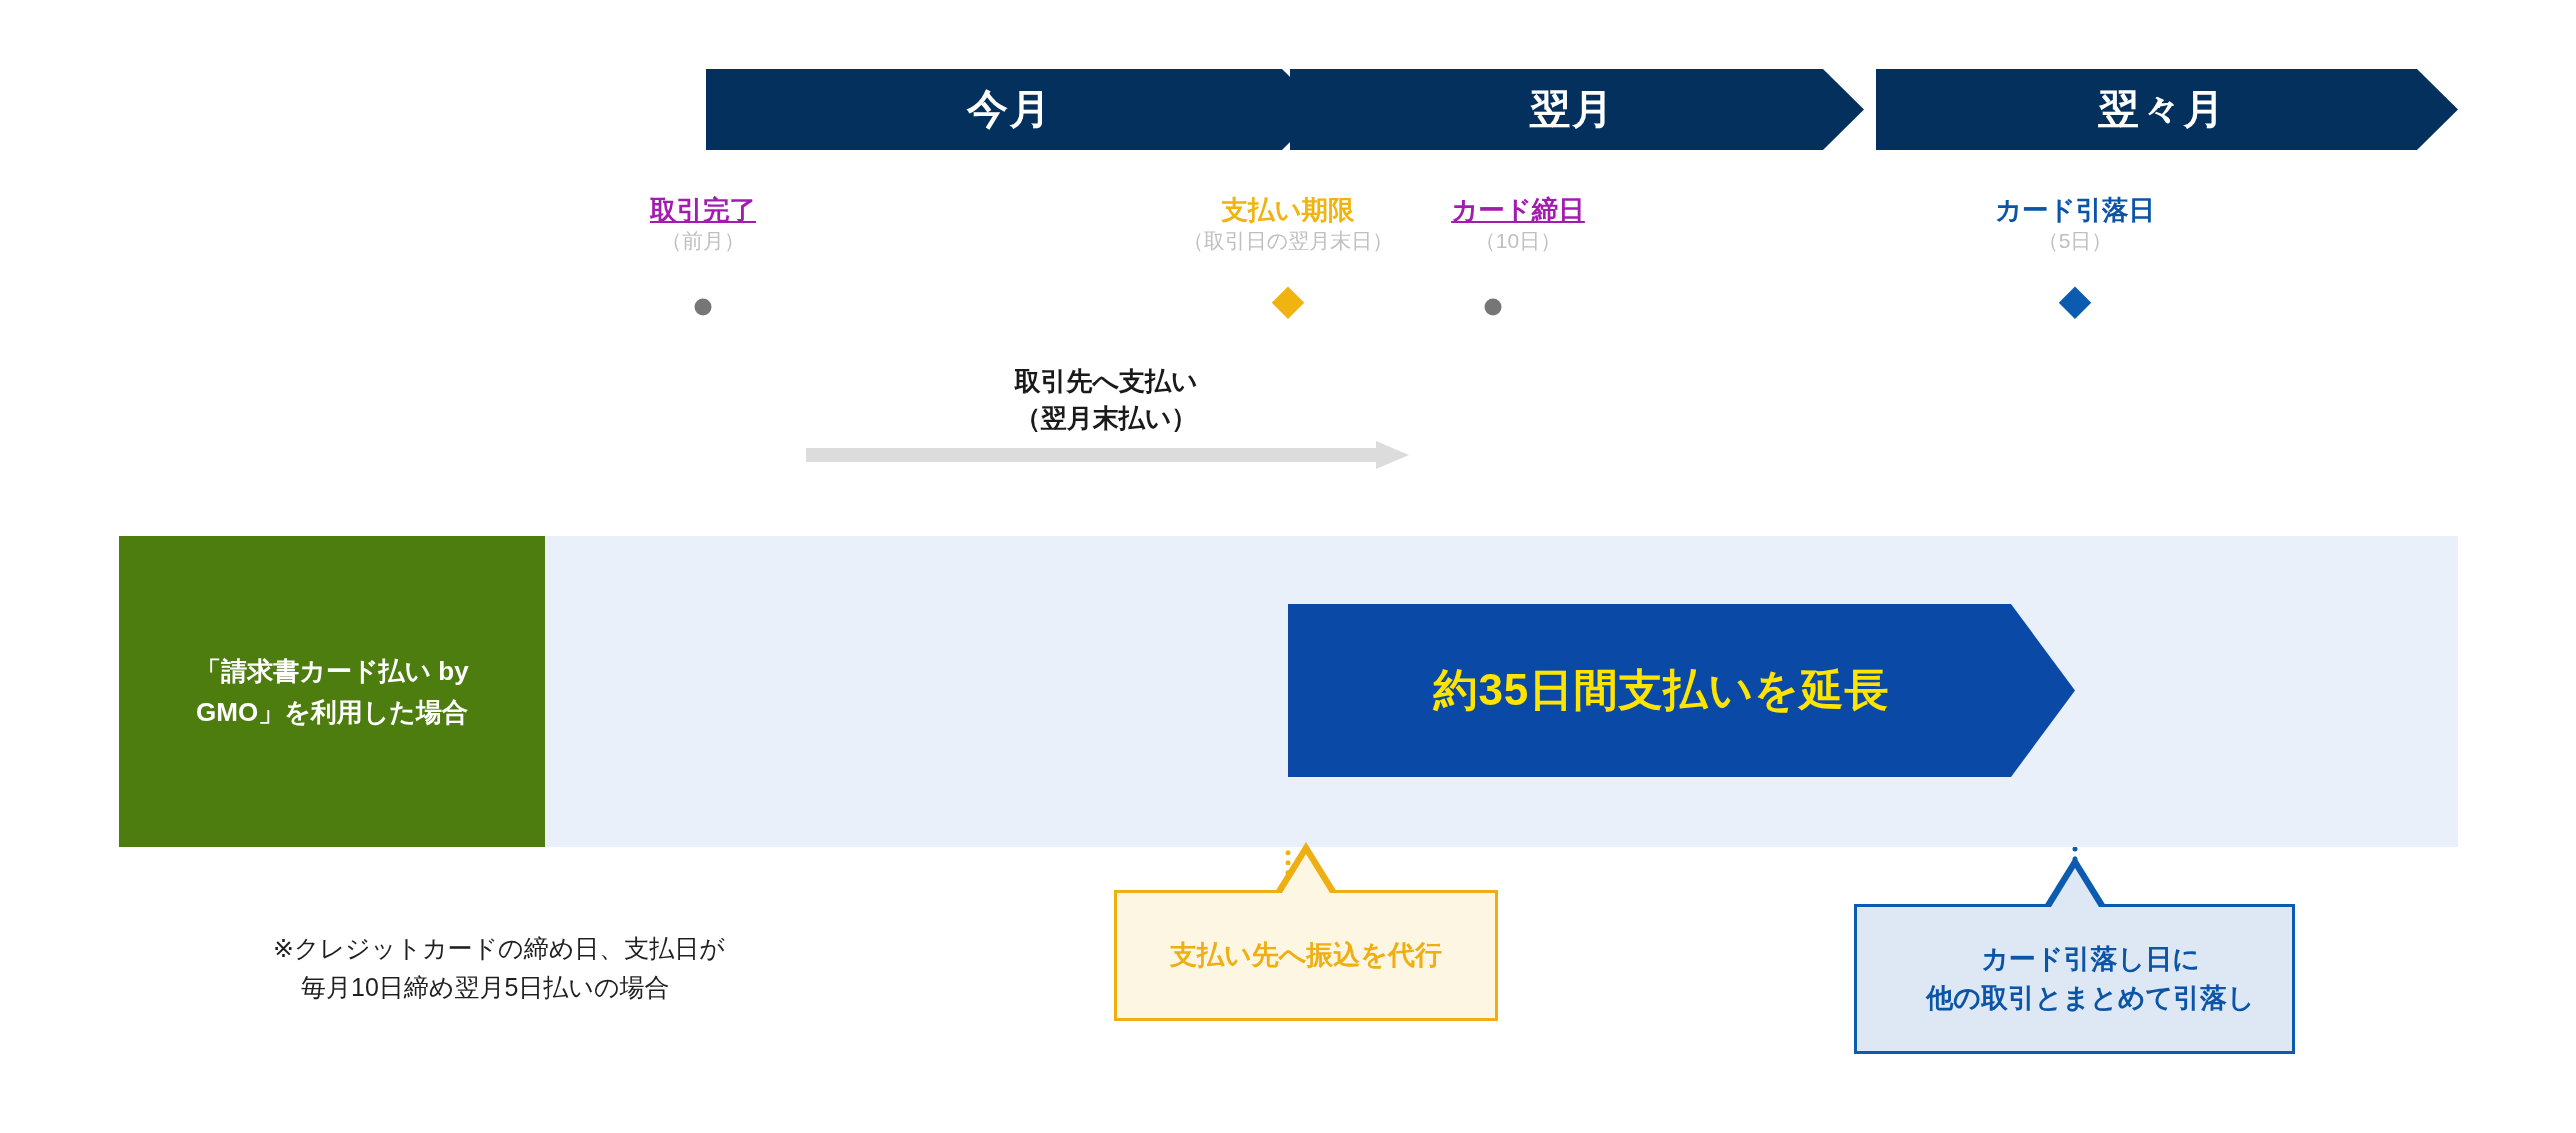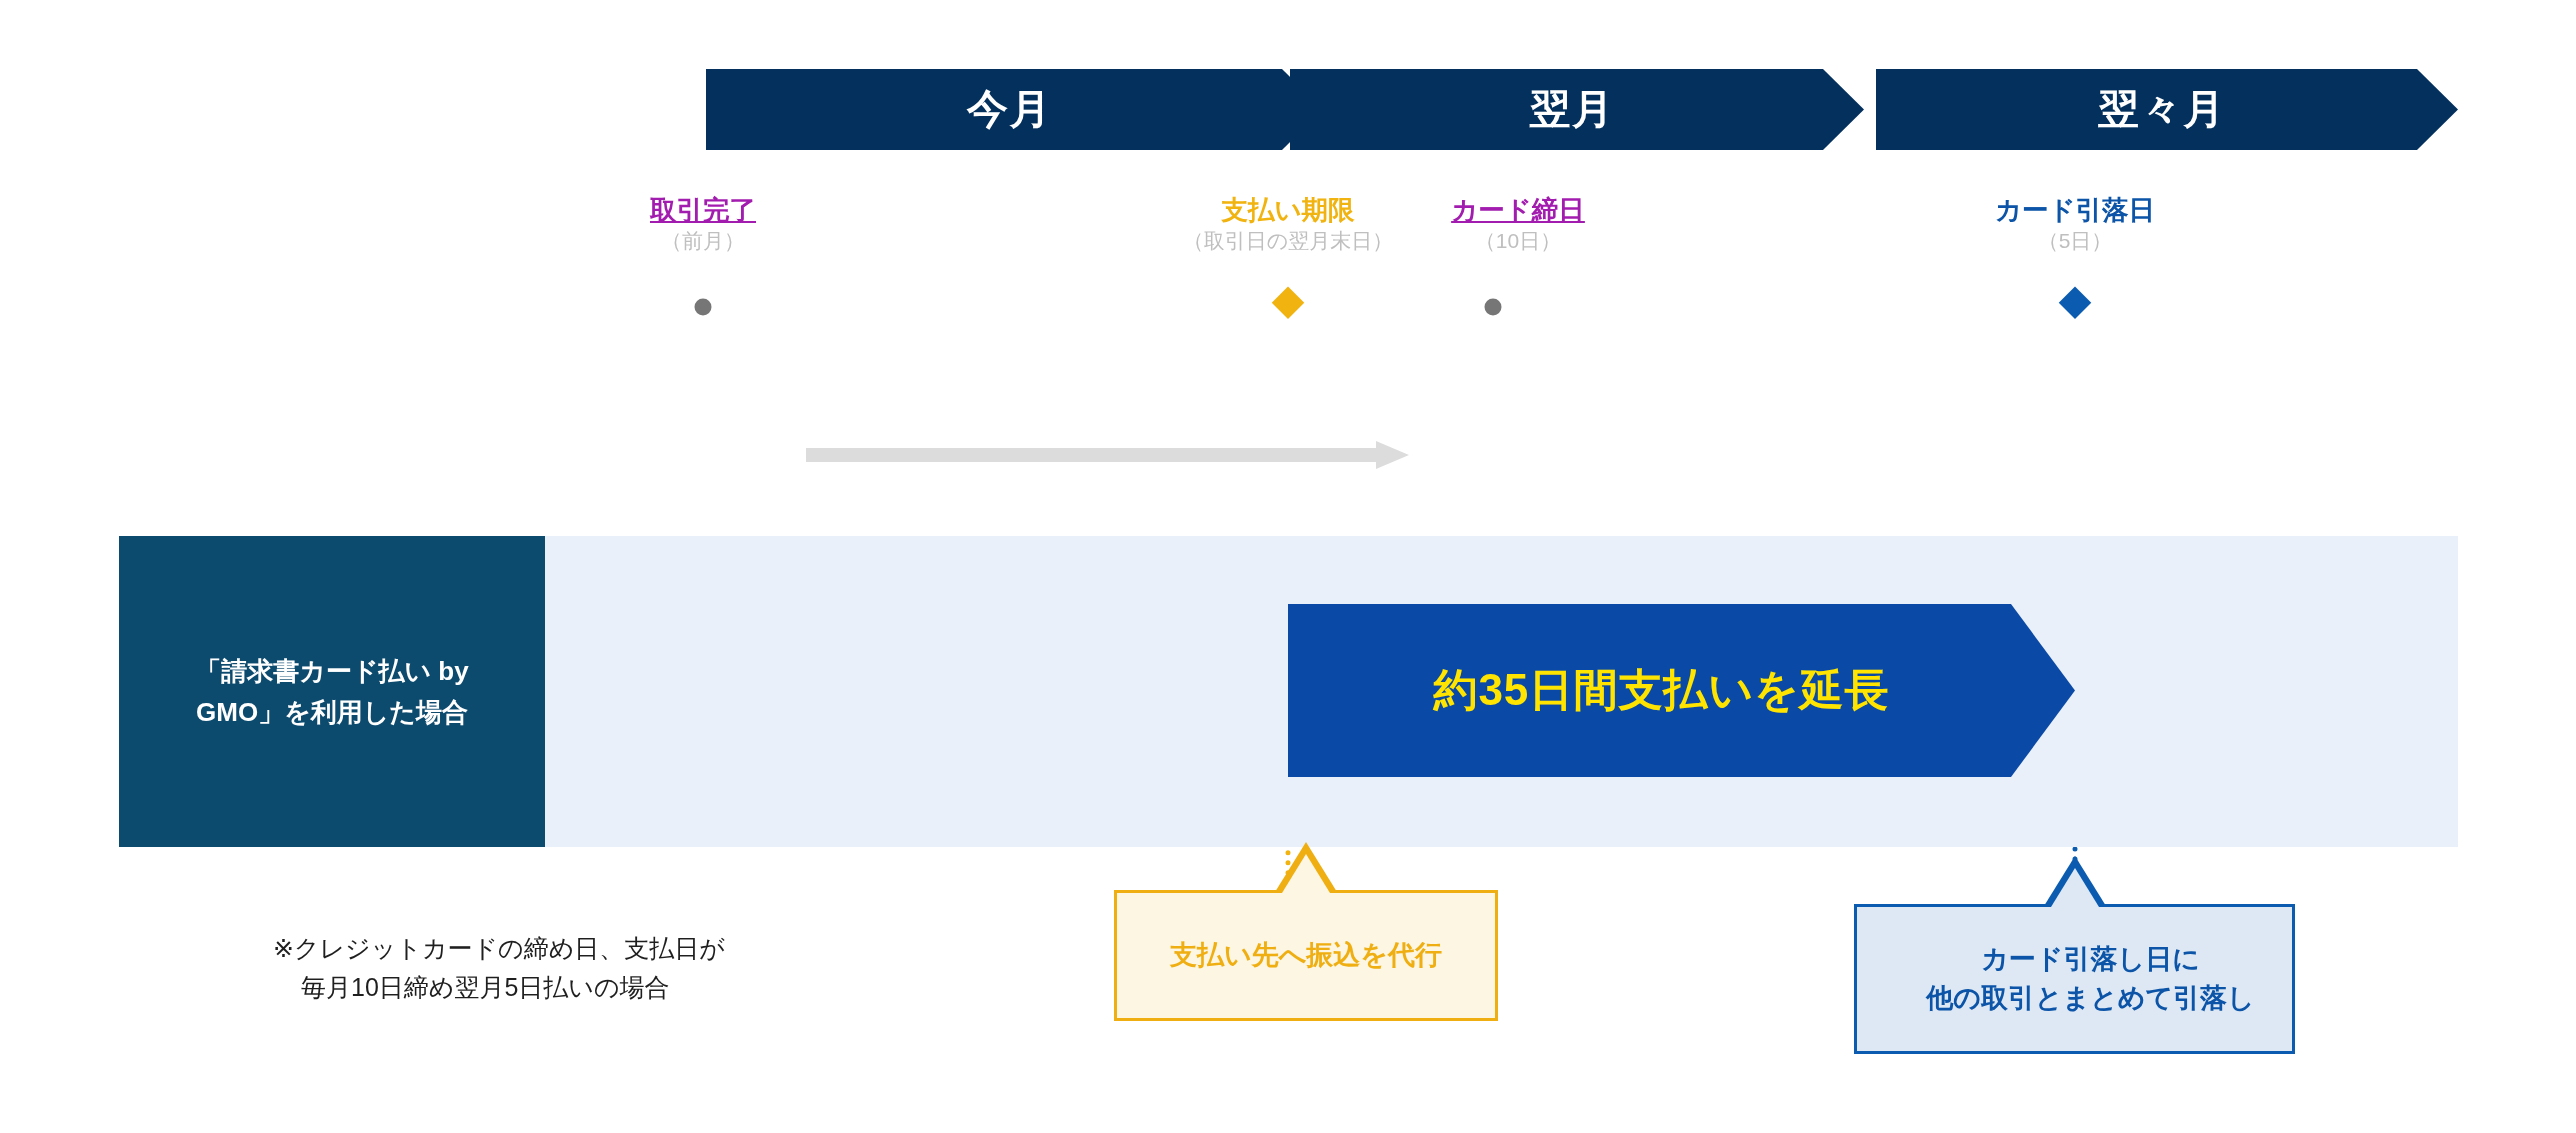--- a/index.html
+++ b/index.html
@@ -134,21 +134,21 @@
     text-align: center;
     box-sizing: border-box;
     padding: 0 22px;
   }
   #row-bank .row-label {
     color: #111111;
     font-size: 26px;
     font-weight: 700;
   }
   #row-card .row-label {
-    background: #0c4a6e;
+    background: #4d7c0f;
     color: #ffffff;
     font-size: 26px;
     font-weight: 700;
     line-height: 1.55;
     padding: 16px 44px;
   }
 
   
   #bank-flow {
     position: absolute;
@@ -342,20 +342,24 @@
 
     <div class="row" id="row-card">
       <div class="row-label">
         <div>
           <span>「請求書カード払い by</span><br>
           <span>GMO」を利用した場合</span>
         </div>
       </div>
     </div>
 
+    <div id="bank-flow-label">
+      <span>取引先へ支払い</span><br>
+      <span>（翌月末払い）</span>
+    </div>
 
     <div id="extend-arrow">
       <span class="txt">約35日間支払いを延長</span>
     </div>
   </div>
 
   <div class="marker dot" style="left:703px; top:307px;"></div>
   <div class="marker dot" style="left:1493px; top:307px;"></div>
   <div class="marker diamond gold" style="left:1288px; top:303px;"></div>
   <div class="marker diamond blue" style="left:2075px; top:303px;"></div>

